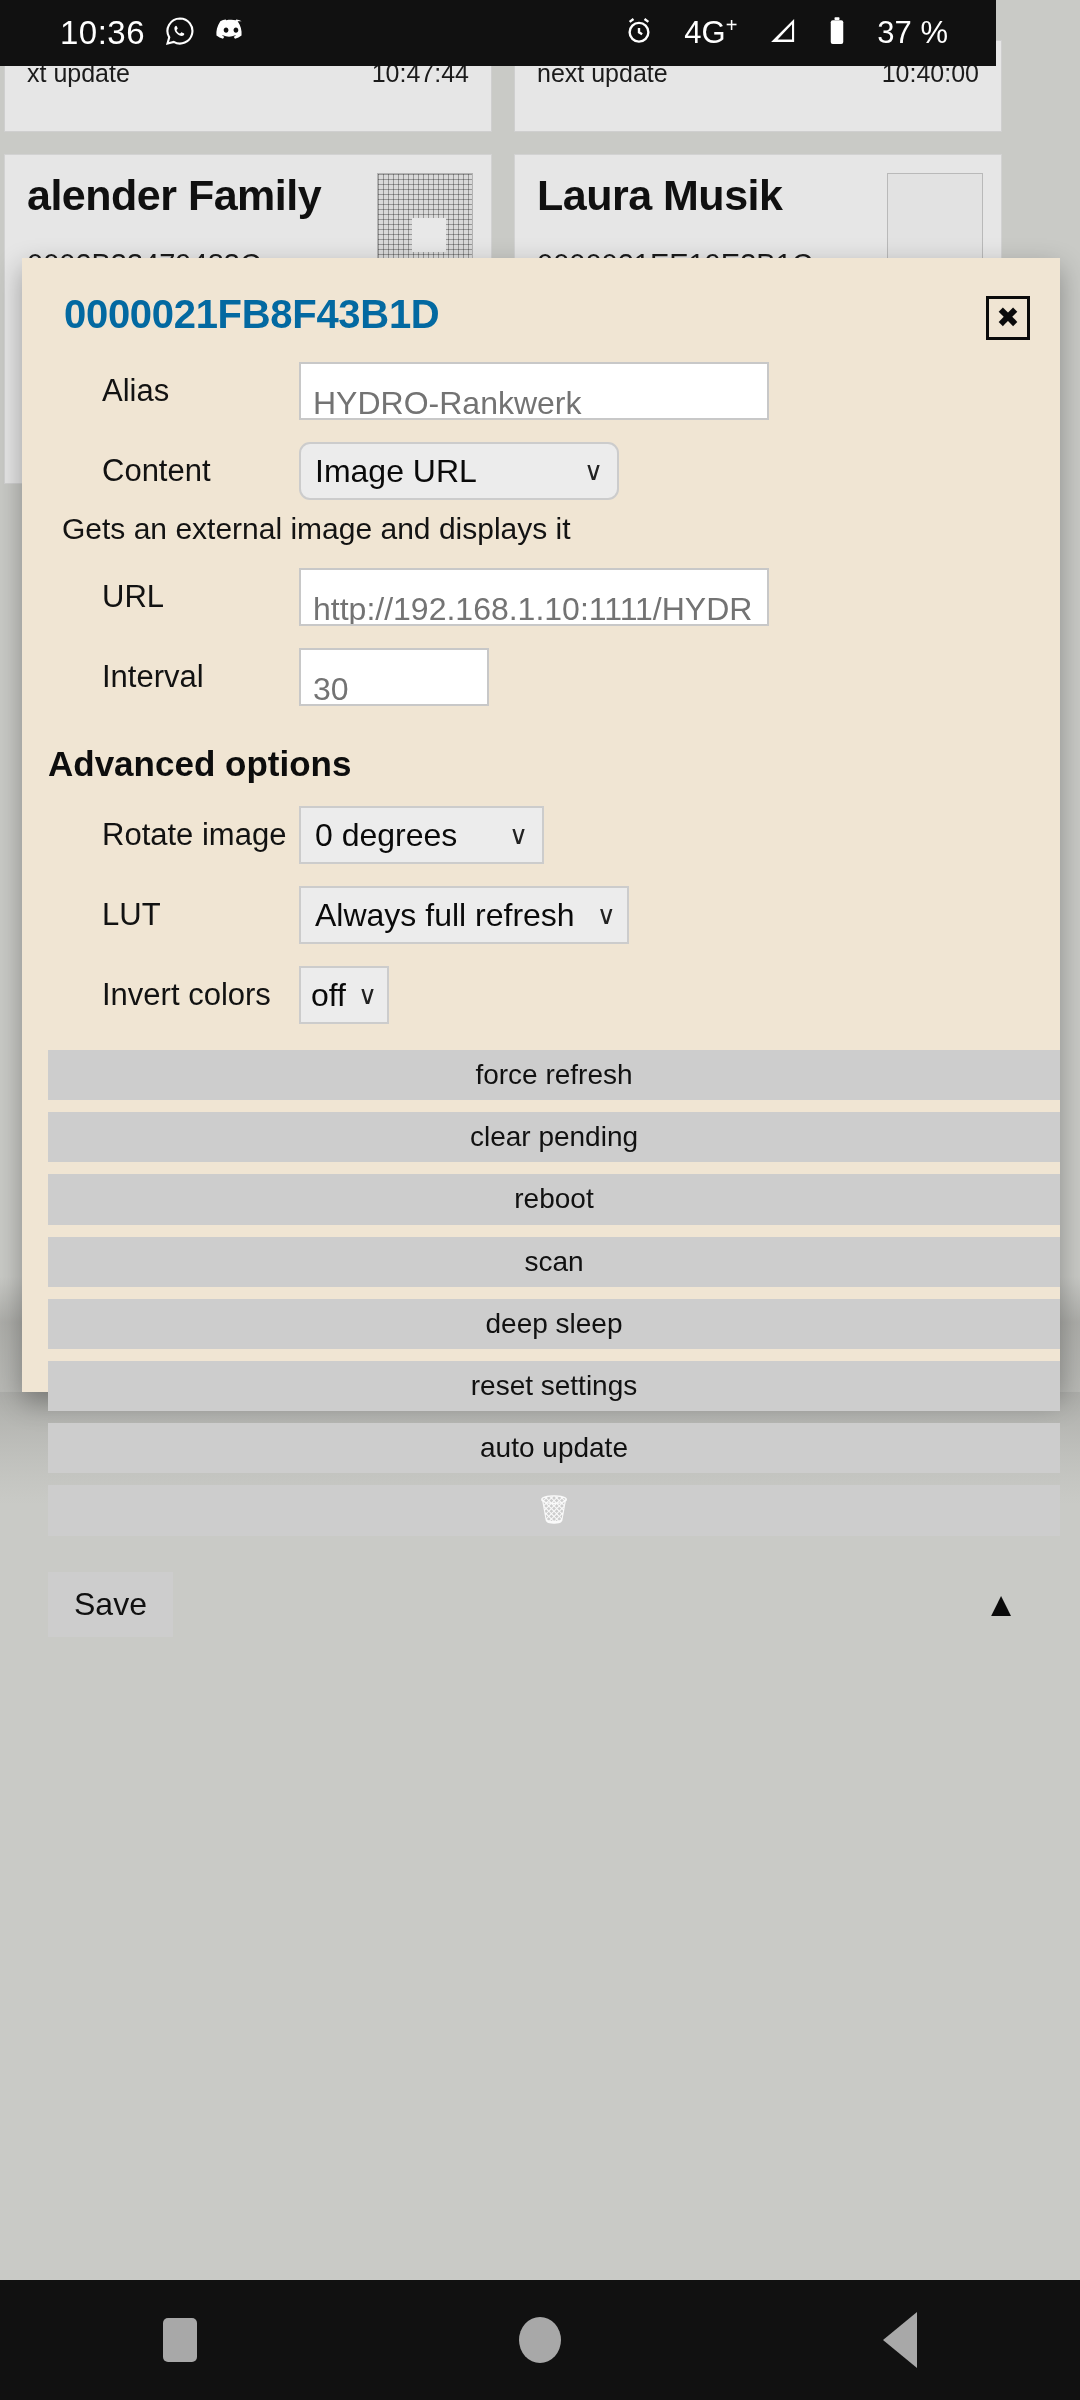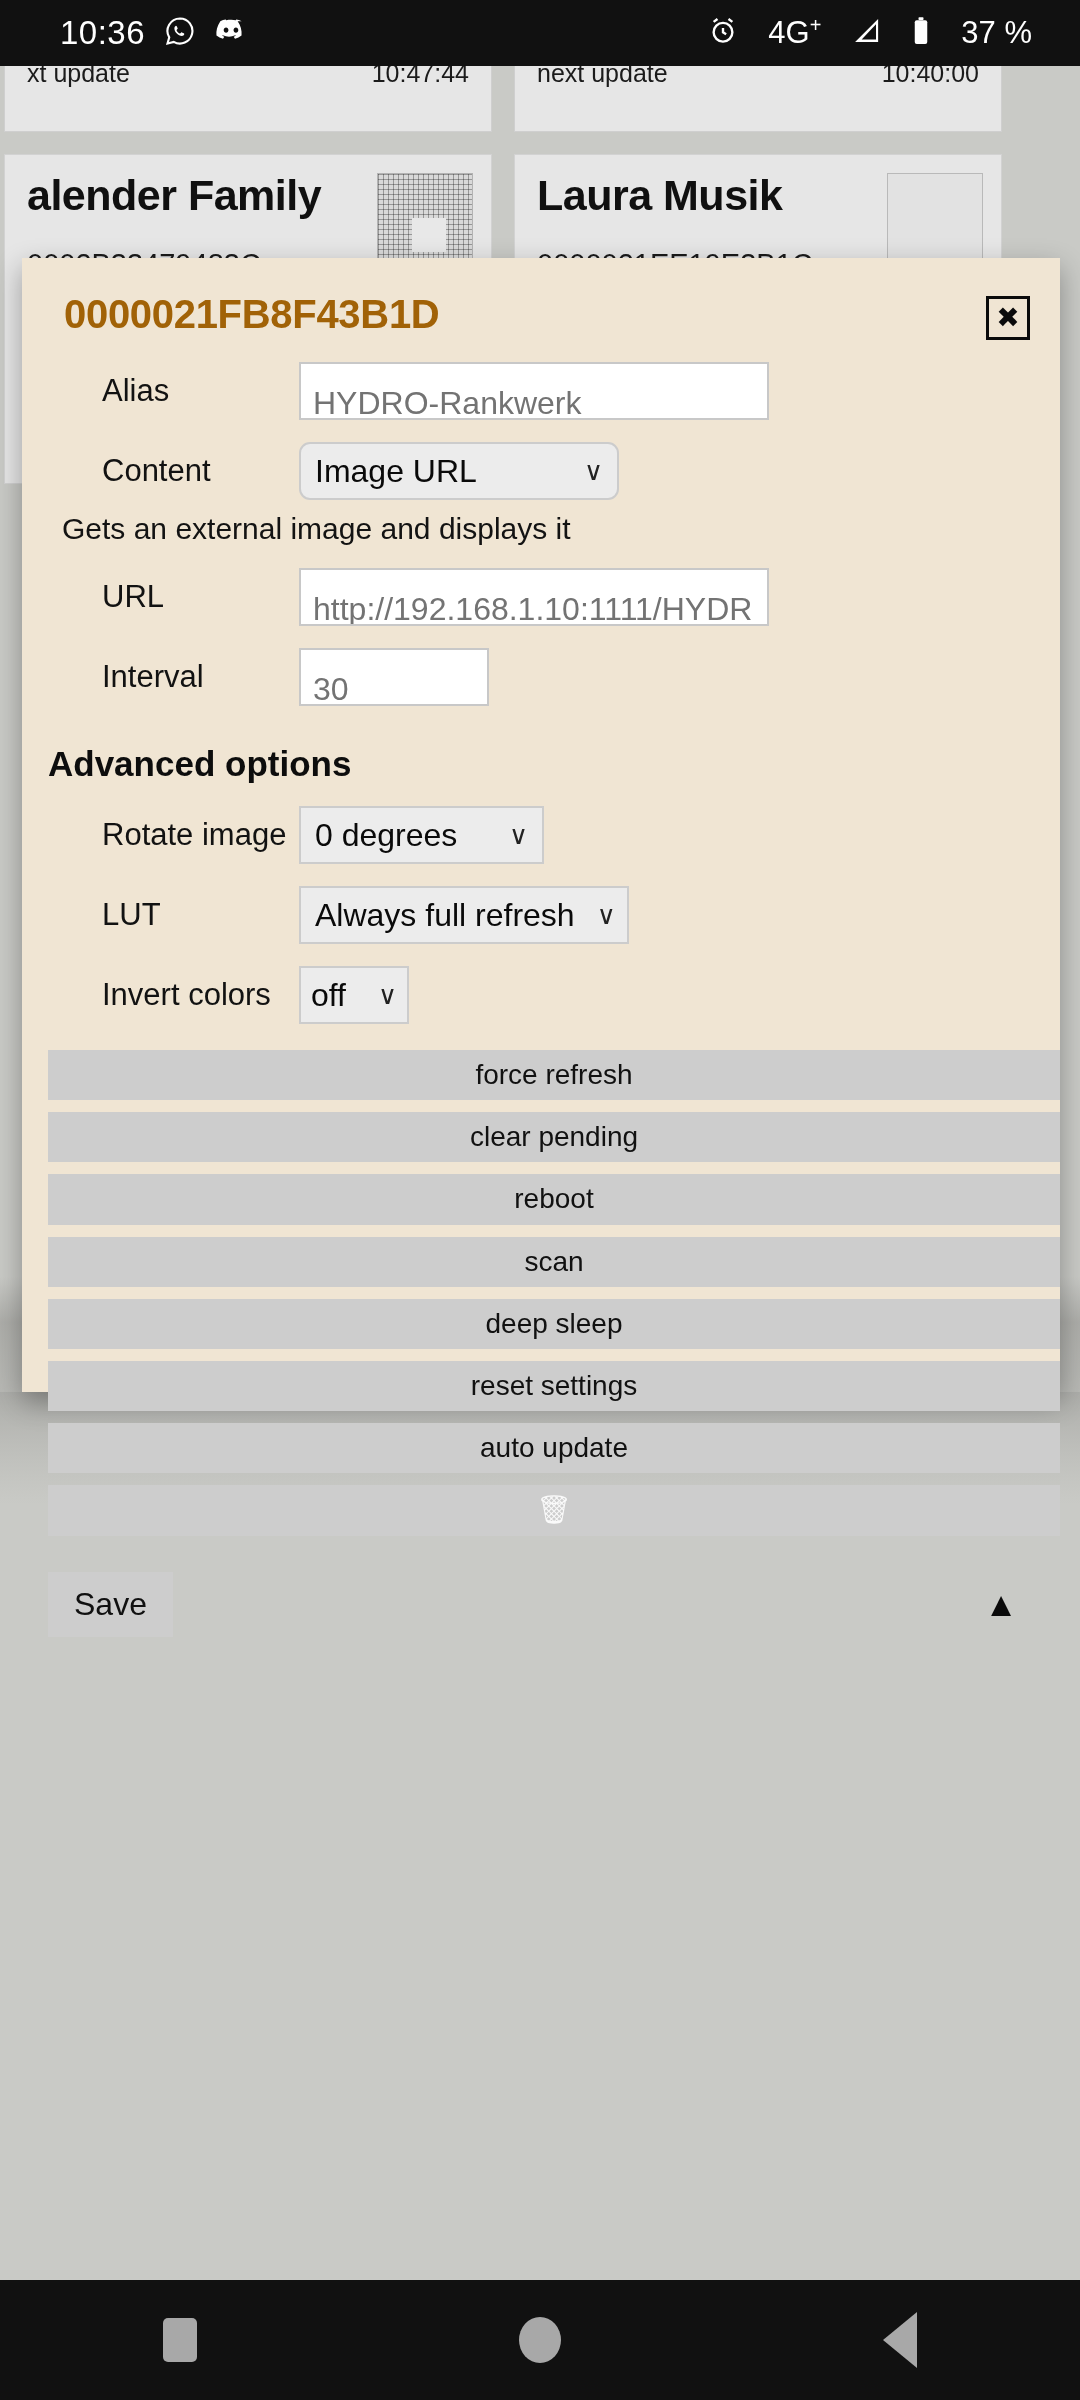--- a/index.html
+++ b/index.html
@@ -6,21 +6,21 @@
   html,body { width:1080px; height:2400px; }
   body {
     font-family:"Liberation Sans", sans-serif;
     background:#c9cac6;
     overflow:hidden;
     position:relative;
   }
 
   
   #statusbar{
-    position:absolute; top:0; left:0; width:1080px; height:66px;
+    position:absolute; top:0; left:0; width:996px; height:66px;
     background:#111111; color:#ffffff;
     display:flex; align-items:center; z-index:40;
   }
   #sb-left{ display:flex; align-items:center; gap:20px; margin-left:60px; }
   #sb-right{ display:flex; align-items:center; gap:30px; margin-left:auto; margin-right:48px; }
   .sb-time{ font-size:33px; letter-spacing:.5px; }
   .sb-txt{ font-size:31px; }
   .sb-ico{ display:inline-block; }
 
   
@@ -73,21 +73,21 @@
   }
 
   
   #dialog{
     position:absolute; left:22px; top:258px; width:1038px; height:1134px;
     background:#f0e5d3; z-index:20;
     box-shadow:0 10px 26px rgba(0,0,0,.32);
     padding:0;
   }
   .dlg-head{ display:flex; align-items:flex-start; padding:34px 30px 0 42px; }
-  .dlg-title{ font-size:40px; font-weight:bold; color:#a16207; letter-spacing:-.3px; }
+  .dlg-title{ font-size:40px; font-weight:bold; color:#0369a1; letter-spacing:-.3px; }
   .close-btn{
     margin-left:auto; width:44px; height:44px; border:3px solid #0b0b0b;
     background:#f0e5d3; display:flex; align-items:center; justify-content:center;
     font-size:28px; line-height:1; color:#0b0b0b; cursor:pointer; margin-top:4px;
   }
 
   .frow{ display:flex; align-items:center; margin-top:22px; padding-left:42px; }
   .flabel{ font-size:31px; color:#121212; width:235px; flex:0 0 235px; padding-left:38px;}
   .tinput{
     background:#ffffff; border:2px solid #c8c8c8; height:58px;
@@ -99,21 +99,21 @@
   .tinput.interval{ width:190px; }
   .sel{
     background:#ececec; border:2px solid #cccccc; height:58px;
     display:flex; align-items:center; padding:0 14px; font-size:32px; color:#0a0a0a;
   }
   .sel .txt{ white-space:nowrap; }
   .sel .chev{ margin-left:auto; padding-left:22px; font-size:26px; color:#222; }
   .sel.content{ width:320px;border-radius:11px; }
   .sel.rotate{ width:245px; }
   .sel.lut{ width:330px; }
-  .sel.invert{ width:110px; padding:0 10px; }
+  .sel.invert{ width:90px; padding:0 10px; }
   .sel.invert .chev{ padding-left:12px; }
 
   .helptext{ font-size:30px; color:#131313; padding-left:40px; margin-top:12px; }
   .sectitle{ font-size:35px; font-weight:bold; color:#0d0d0d; padding-left:26px; margin-top:38px; }
 
   .btnrow{ display:flex; flex-wrap:wrap; gap:12px; padding-left:26px; margin-top:26px;flex-direction:column; }
   .abtn{
     background:#cdcdcd; border:none; font-size:28px; color:#111;
     padding:9px 16px; line-height:1.15; font-family:"Liberation Sans", sans-serif;
     cursor:pointer;

